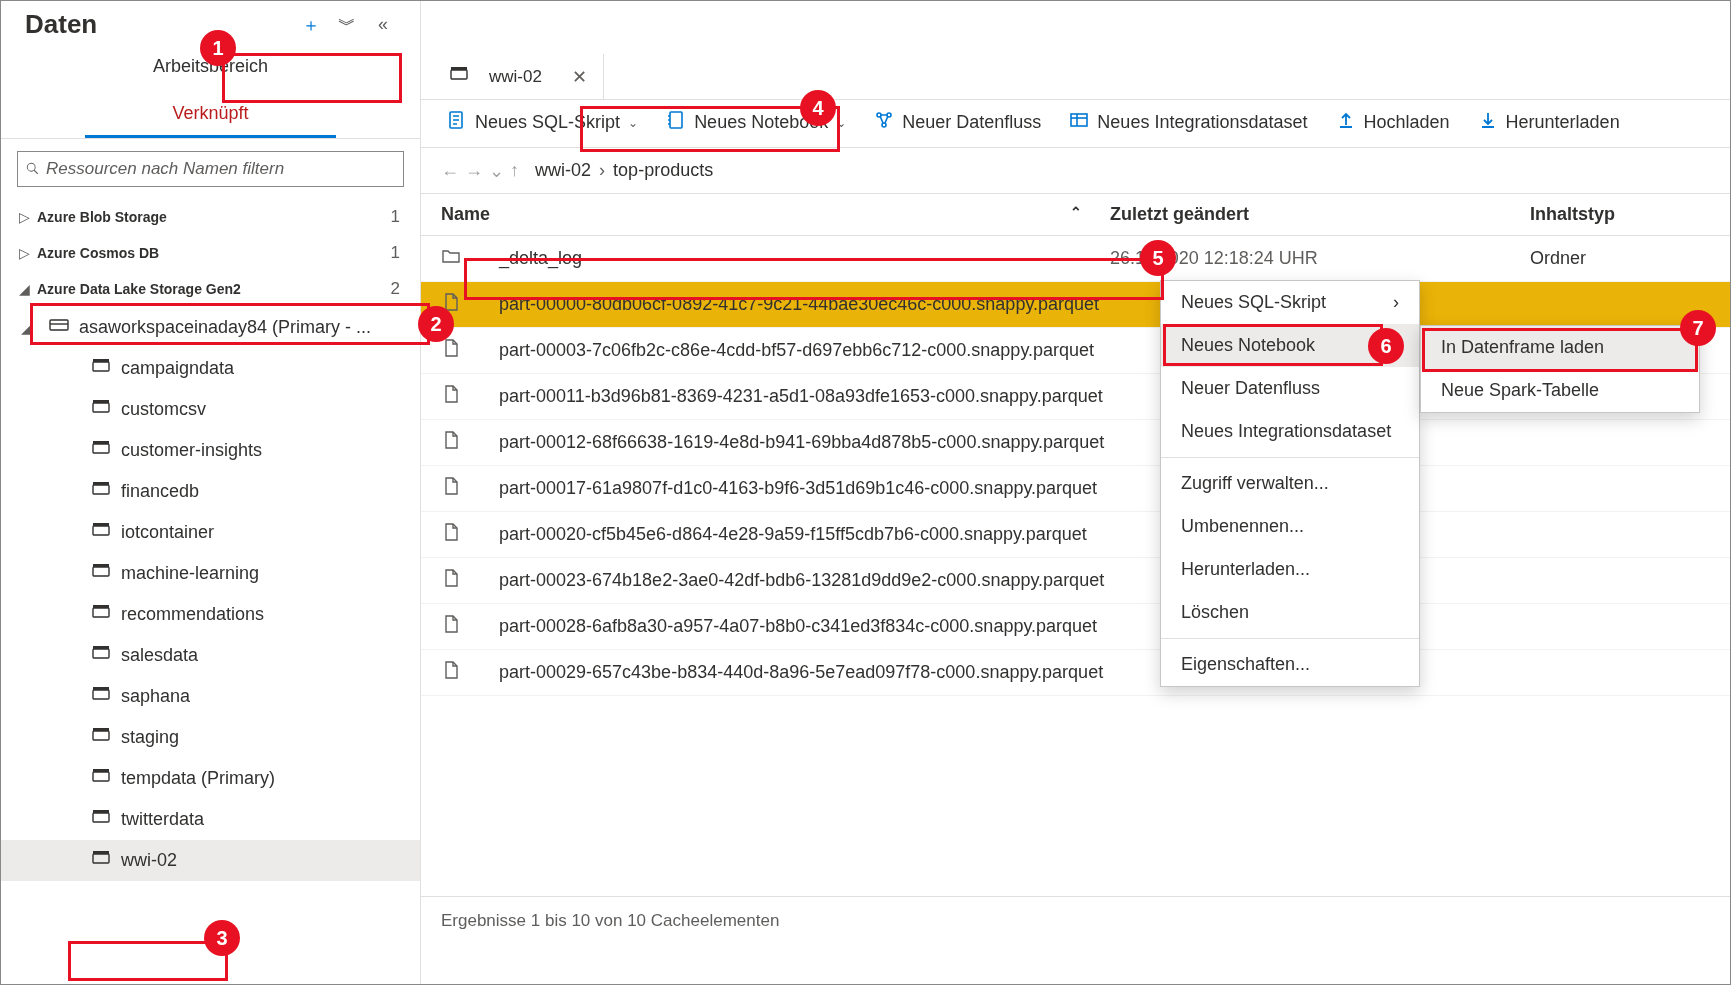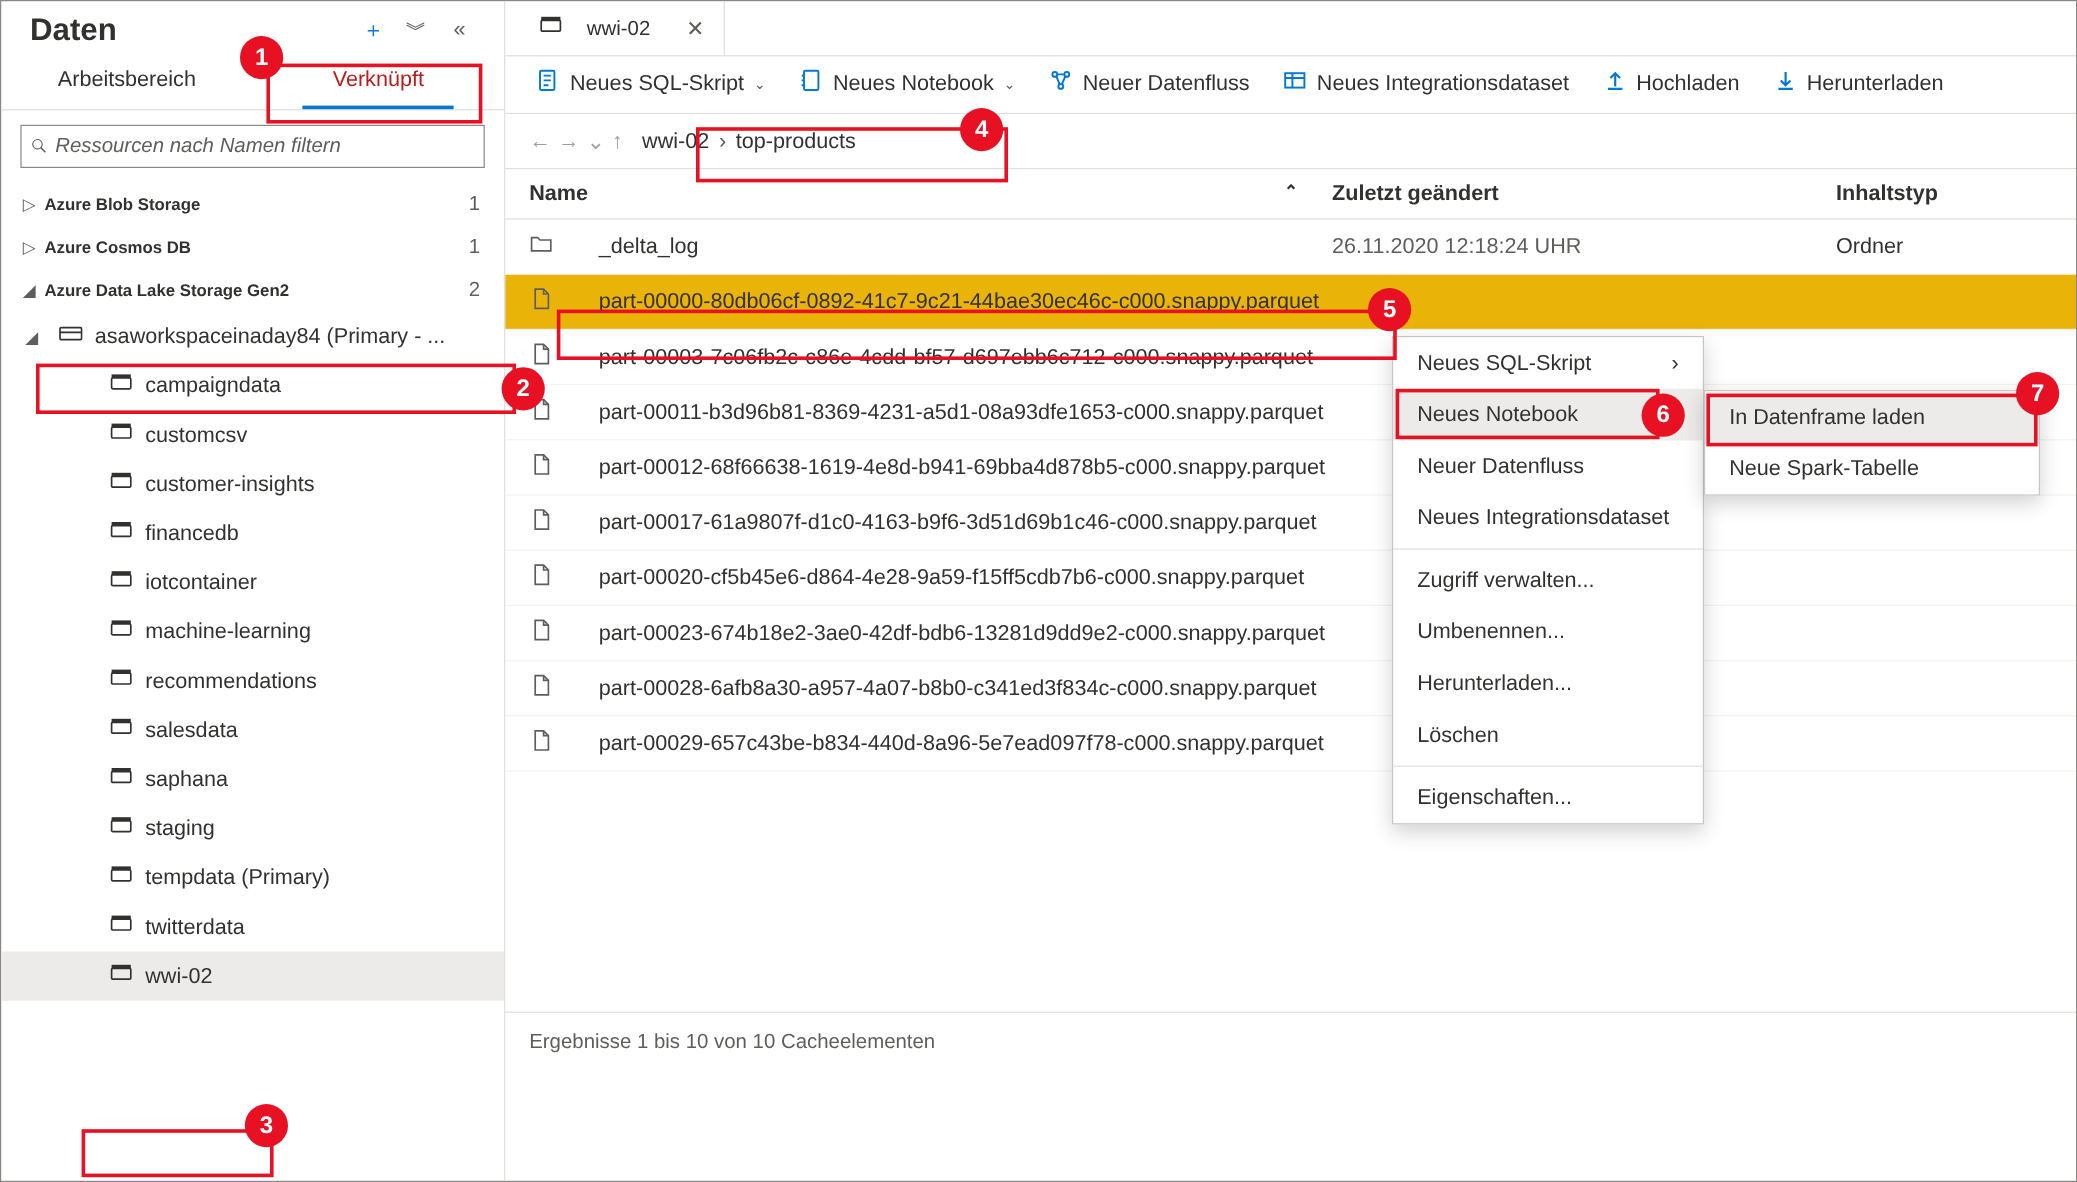--- a/index.html
+++ b/index.html
@@ -1,25 +1,25 @@
 <!DOCTYPE html>
 <html><head>
 <meta charset="utf-8">
 <style>
   * { box-sizing: border-box; margin:0; padding:0; font-family: "Segoe UI", Arial, sans-serif; }
   body { width:1731px; height:985px; background:#fff; font-size:17px; color:#323130; position:relative; overflow:hidden;}
-  .app { display:flex; height:100%; border:1px solid #8a8886; }
+  .app { display:flex; height:100%; border:1px solid #8a8886;align-items:center; }
 
   
   .sidebar { width:420px; border-right:1px solid #e1dfdd; display:flex; flex-direction:column; height:100%; }
   .side-header { display:flex; align-items:center; padding:8px 24px 4px 24px; }
   .side-header h1 { font-size:26px; font-weight:600; flex:1; }
   .side-header .hicon { width:26px; text-align:center; color:#0078d4; font-size:18px; margin-left:10px;}
   .side-header .hicon.gray { color:#605e5c; }
-  .tabs { display:flex; border-bottom:1px solid #e1dfdd; }
+  .tabs { display:flex; border-bottom:1px solid #e1dfdd;flex-direction:column; }
   .tab { flex:1; text-align:center; padding:12px 0 14px; font-size:18px; cursor:pointer; position:relative;}
   .tab.active { color:#b91c1c; font-weight:400; }
   .tab.active::after { content:""; position:absolute; left:20%; right:20%; bottom:0; height:3px; background:#0078d4; }
   .filter-wrap { padding:12px 16px; }
   .filter { display:flex; align-items:center; border:1px solid #8a8886; height:36px; padding:0 8px; color:#605e5c; font-style:italic;}
   .filter svg { width:14px; height:14px; margin-right:6px; fill:#605e5c; }
   .tree { flex:1; overflow:hidden; padding-bottom:4px;}
   .tree-item { display:flex; align-items:center; padding:8px 10px 8px 18px; cursor:pointer; }
   .tree-item .caret { width:18px; font-size:14px; color:#605e5c; }
   .tree-item .label { flex:1; font-size:14px; }

